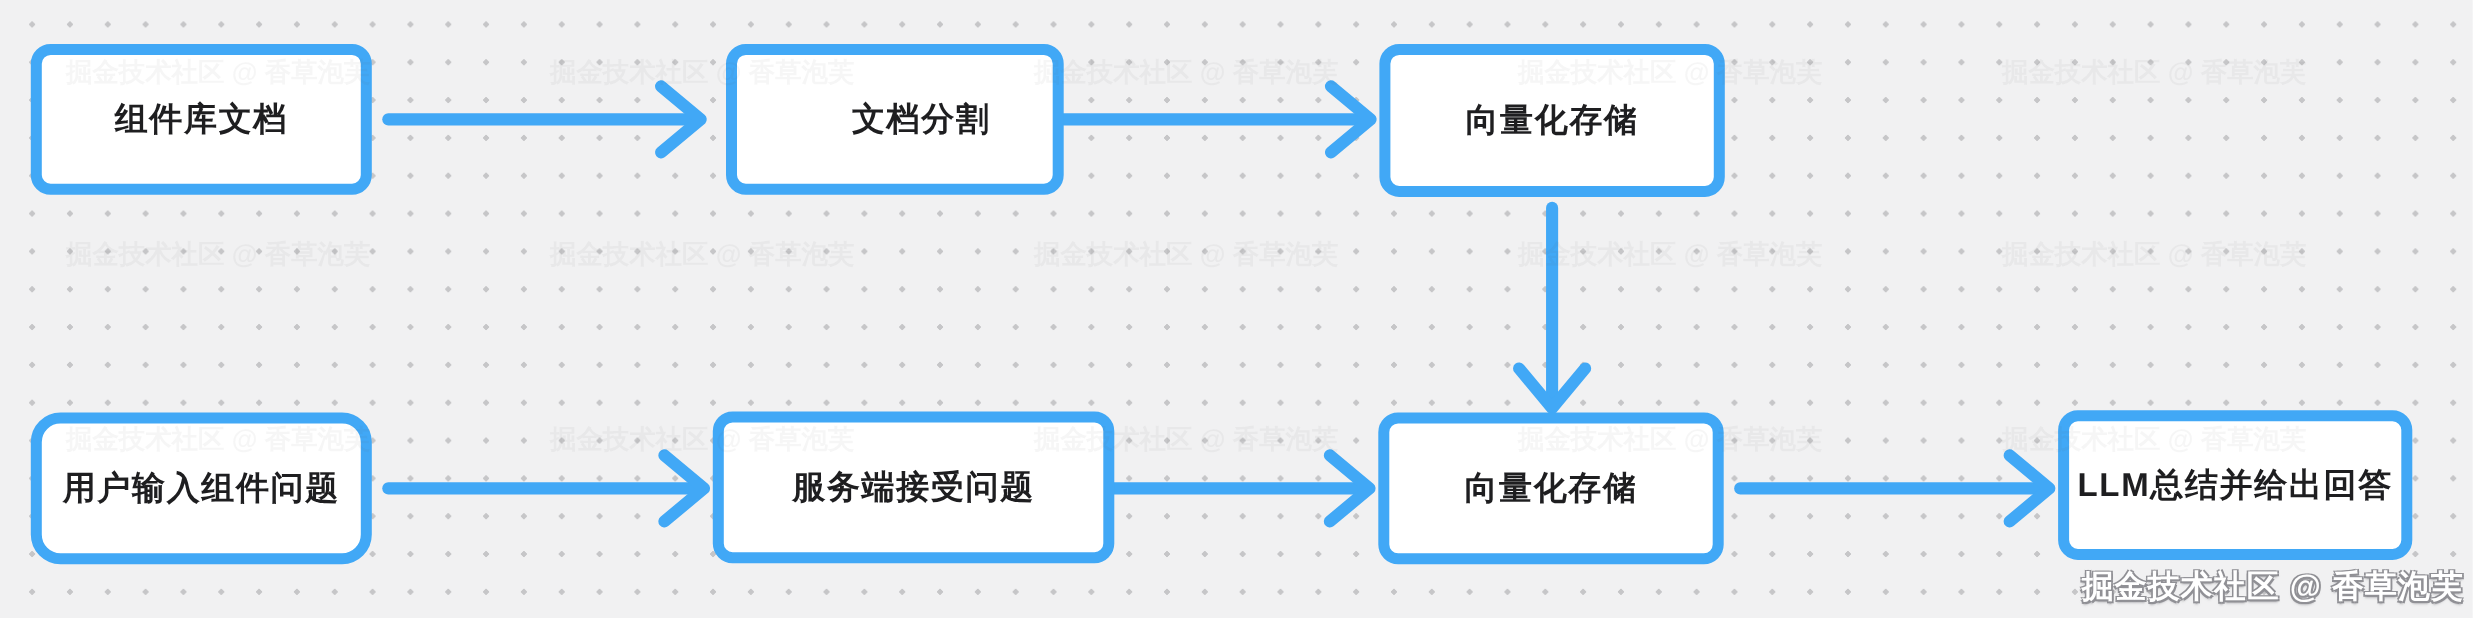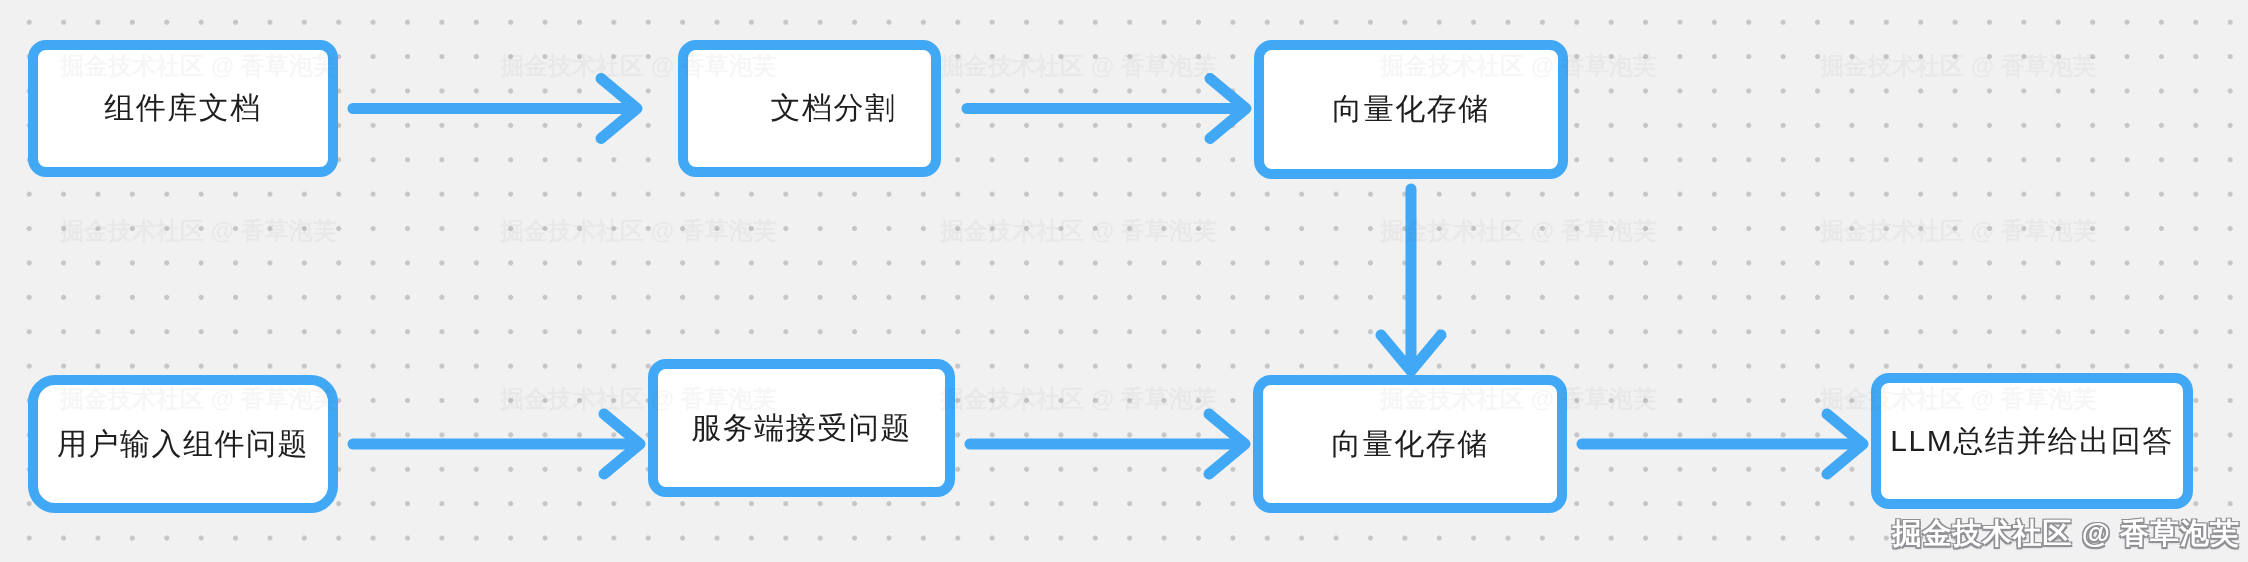--- a/index.html
+++ b/index.html
@@ -35,21 +35,21 @@
     z-index: 2;
     background: var(--node-fill);
     border: 10px solid var(--accent);
     border-radius: 18px;
     display: flex;
     align-items: center;
     justify-content: center;
   }
   .node-label {
     font-size: 30px;
-    font-weight: 400;
+    font-weight: 700;
     color: var(--text);
     letter-spacing: 1.5px;
     white-space: nowrap;
   }
   .tile-watermark {
     position: absolute;
     z-index: 3;
     font-size: 24px;
     font-weight: 600;
     color: rgba(90, 90, 95, 0.055);
@@ -101,30 +101,30 @@
       </g>
       <g stroke="#41a8f6" stroke-width="11" fill="none" stroke-linecap="round" stroke-linejoin="round">
         <path d="M 1582 444 L 1859 444"></path>
         <path d="M 1827 414 L 1863 444 L 1827 474"></path>
       </g>
     </svg>
   <div id="nodes-layer">
       <div class="node" style="left: 28px; top: 40px; width: 310px; height: 137px;">
         <span class="node-label">组件库文档</span>
       </div>
-      <div class="node" style="left: 678px; top: 40px; width: 263px; height: 137px; padding-left: 48px;">
+      <div class="node" style="left: 660px; top: 40px; width: 307px; height: 137px; padding-left: 48px;">
         <span class="node-label">文档分割</span>
       </div>
       <div class="node" style="left: 1254px; top: 40px; width: 314px; height: 139px;">
         <span class="node-label">向量化存储</span>
       </div>
       <div class="node" style="left: 28px; top: 375px; width: 310px; height: 138px; border-radius: 27px;">
         <span class="node-label">用户输入组件问题</span>
       </div>
-      <div class="node" style="left: 648px; top: 359px; width: 307px; height: 138px;">
+      <div class="node" style="left: 648px; top: 374px; width: 365px; height: 138px;">
         <span class="node-label">服务端接受问题</span>
       </div>
       <div class="node" style="left: 1253px; top: 375px; width: 314px; height: 138px;">
         <span class="node-label">向量化存储</span>
       </div>
       <div class="node" style="left: 1871px; top: 373px; width: 322px; height: 136px;">
         <span class="node-label">LLM总结并给出回答</span>
       </div>
     </div>
   <div id="tiles-layer">

